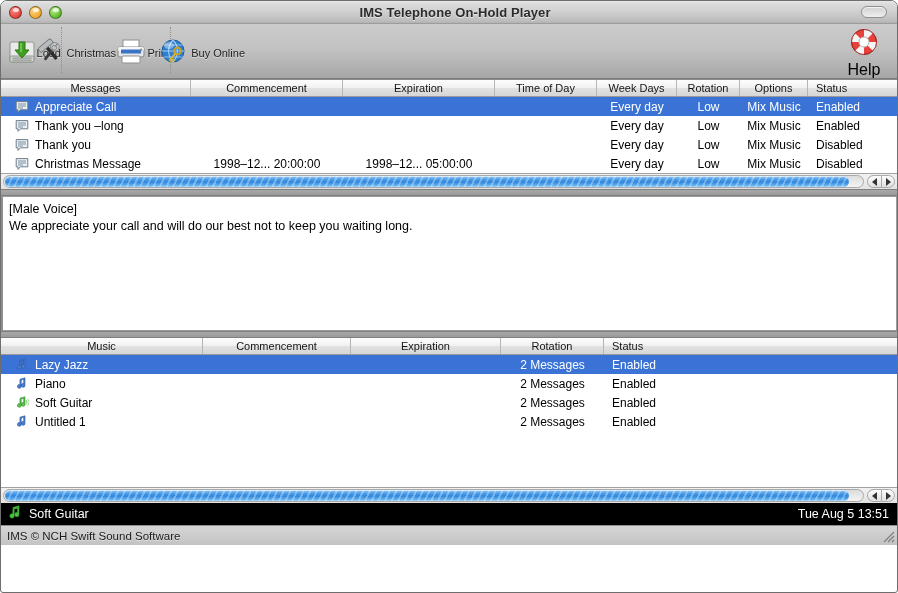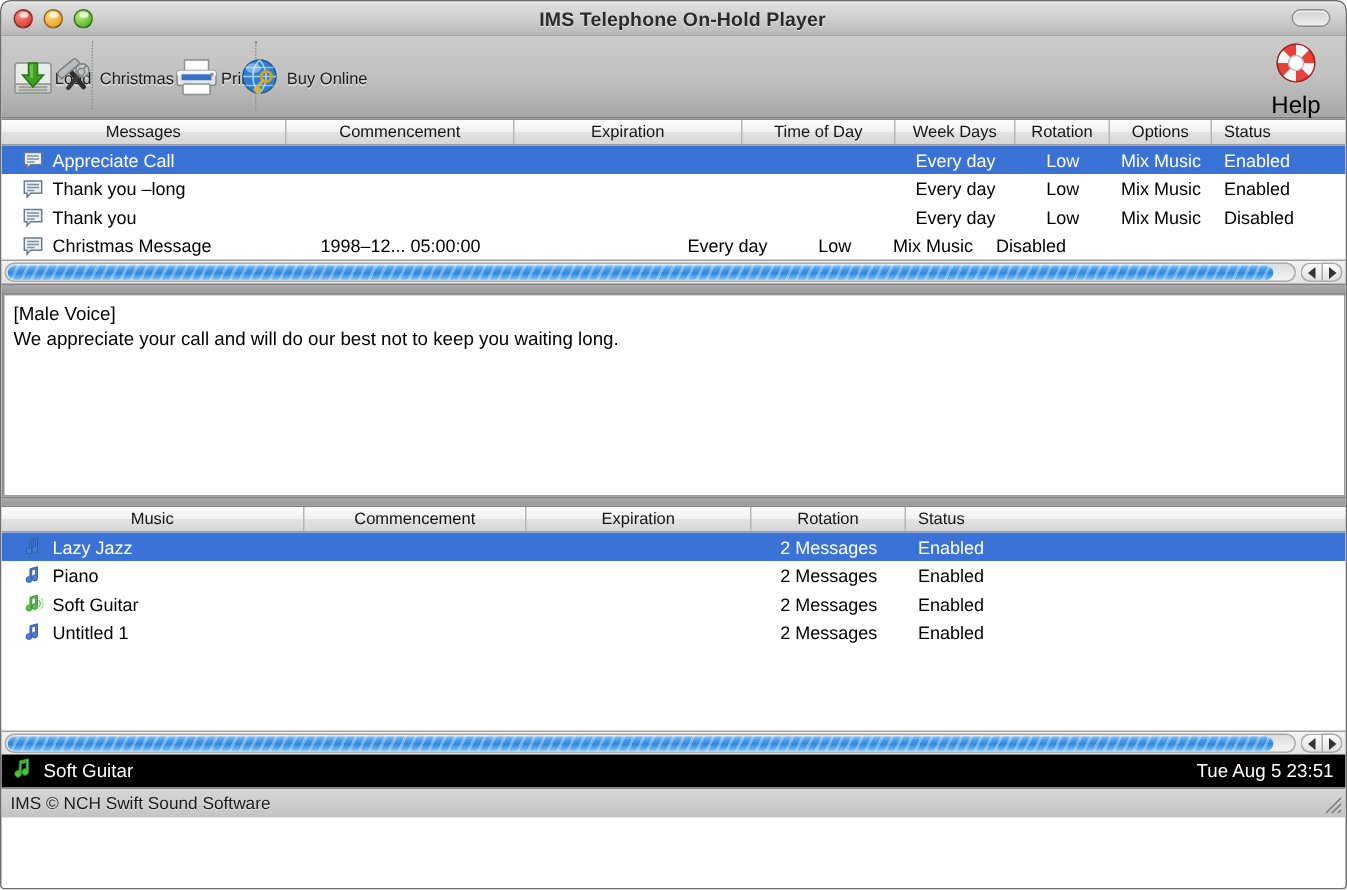--- a/index.html
+++ b/index.html
@@ -450,20 +450,21 @@
         <div class="row">
           <div class="cell name left" style="width: 190px;">
             <span style="display: flex; align-items: center;">
               <svg width="14" height="14" viewBox="0 0 14 14">
                 <path d="M1.2 1.6 h11.6 v8.2 h-7.4 l-2.4 2.6 v-2.6 h-1.8 z" fill="#e9f0f6" stroke="#6d7c8a" stroke-width="1"></path>
                 <path d="M3 4 h8 M3 6 h8 M3 8 h5" stroke="#7f8e9c" stroke-width="1"></path>
               </svg>
             </span>
             <span>Christmas Message</span>
           </div>
+          <div class="cell" style="width: 152px;">1998–12... 20:00:00</div>
           <div class="cell" style="width: 152px;">1998–12... 05:00:00</div>
           <div class="cell" style="width: 102px;"></div>
           <div class="cell" style="width: 80px;">Every day</div>
           <div class="cell" style="width: 63px;">Low</div>
           <div class="cell" style="width: 68px;">Mix Music</div>
           <div class="cell left" style="flex: 1 1 0%; padding-left: 8px;">Disabled</div>
         </div>
       </div>
   </div>
 
@@ -577,21 +578,21 @@
   <div class="playbar">
     <div class="left">
       <span>
         <svg width="15" height="15" viewBox="0 0 15 15">
           <path d="M6 2.4 l6 -1.6 v2.2 l-6 1.6 z" fill="#5ad24f"></path>
           <path d="M6 2.4 l6 -1.6 v8.8 a2.2 2.2 0 1 1 -1.6 -2.1 v-5.1 l-3.2 .9 v7.6 a2.2 2.2 0 1 1 -1.6 -2.1 z" fill="#4cc23f" stroke="#2f8f28" stroke-width=".6"></path>
         </svg>
       </span>
       <span>Soft Guitar</span>
     </div>
-    <span>Tue Aug  5 23:51</span>
+    <span>Tue Aug  5 13:51</span>
   </div>
 
   <div class="statusbar">
     <span>IMS © NCH Swift Sound Software</span>
     <span class="grip">
       <svg width="14" height="14" viewBox="0 0 14 14">
         <path d="M13 3 L3 13 M13 7 L7 13 M13 11 L11 13" stroke="#7d7d7d" stroke-width="1.1" fill="none"></path>
       </svg>
     </span>
   </div>

